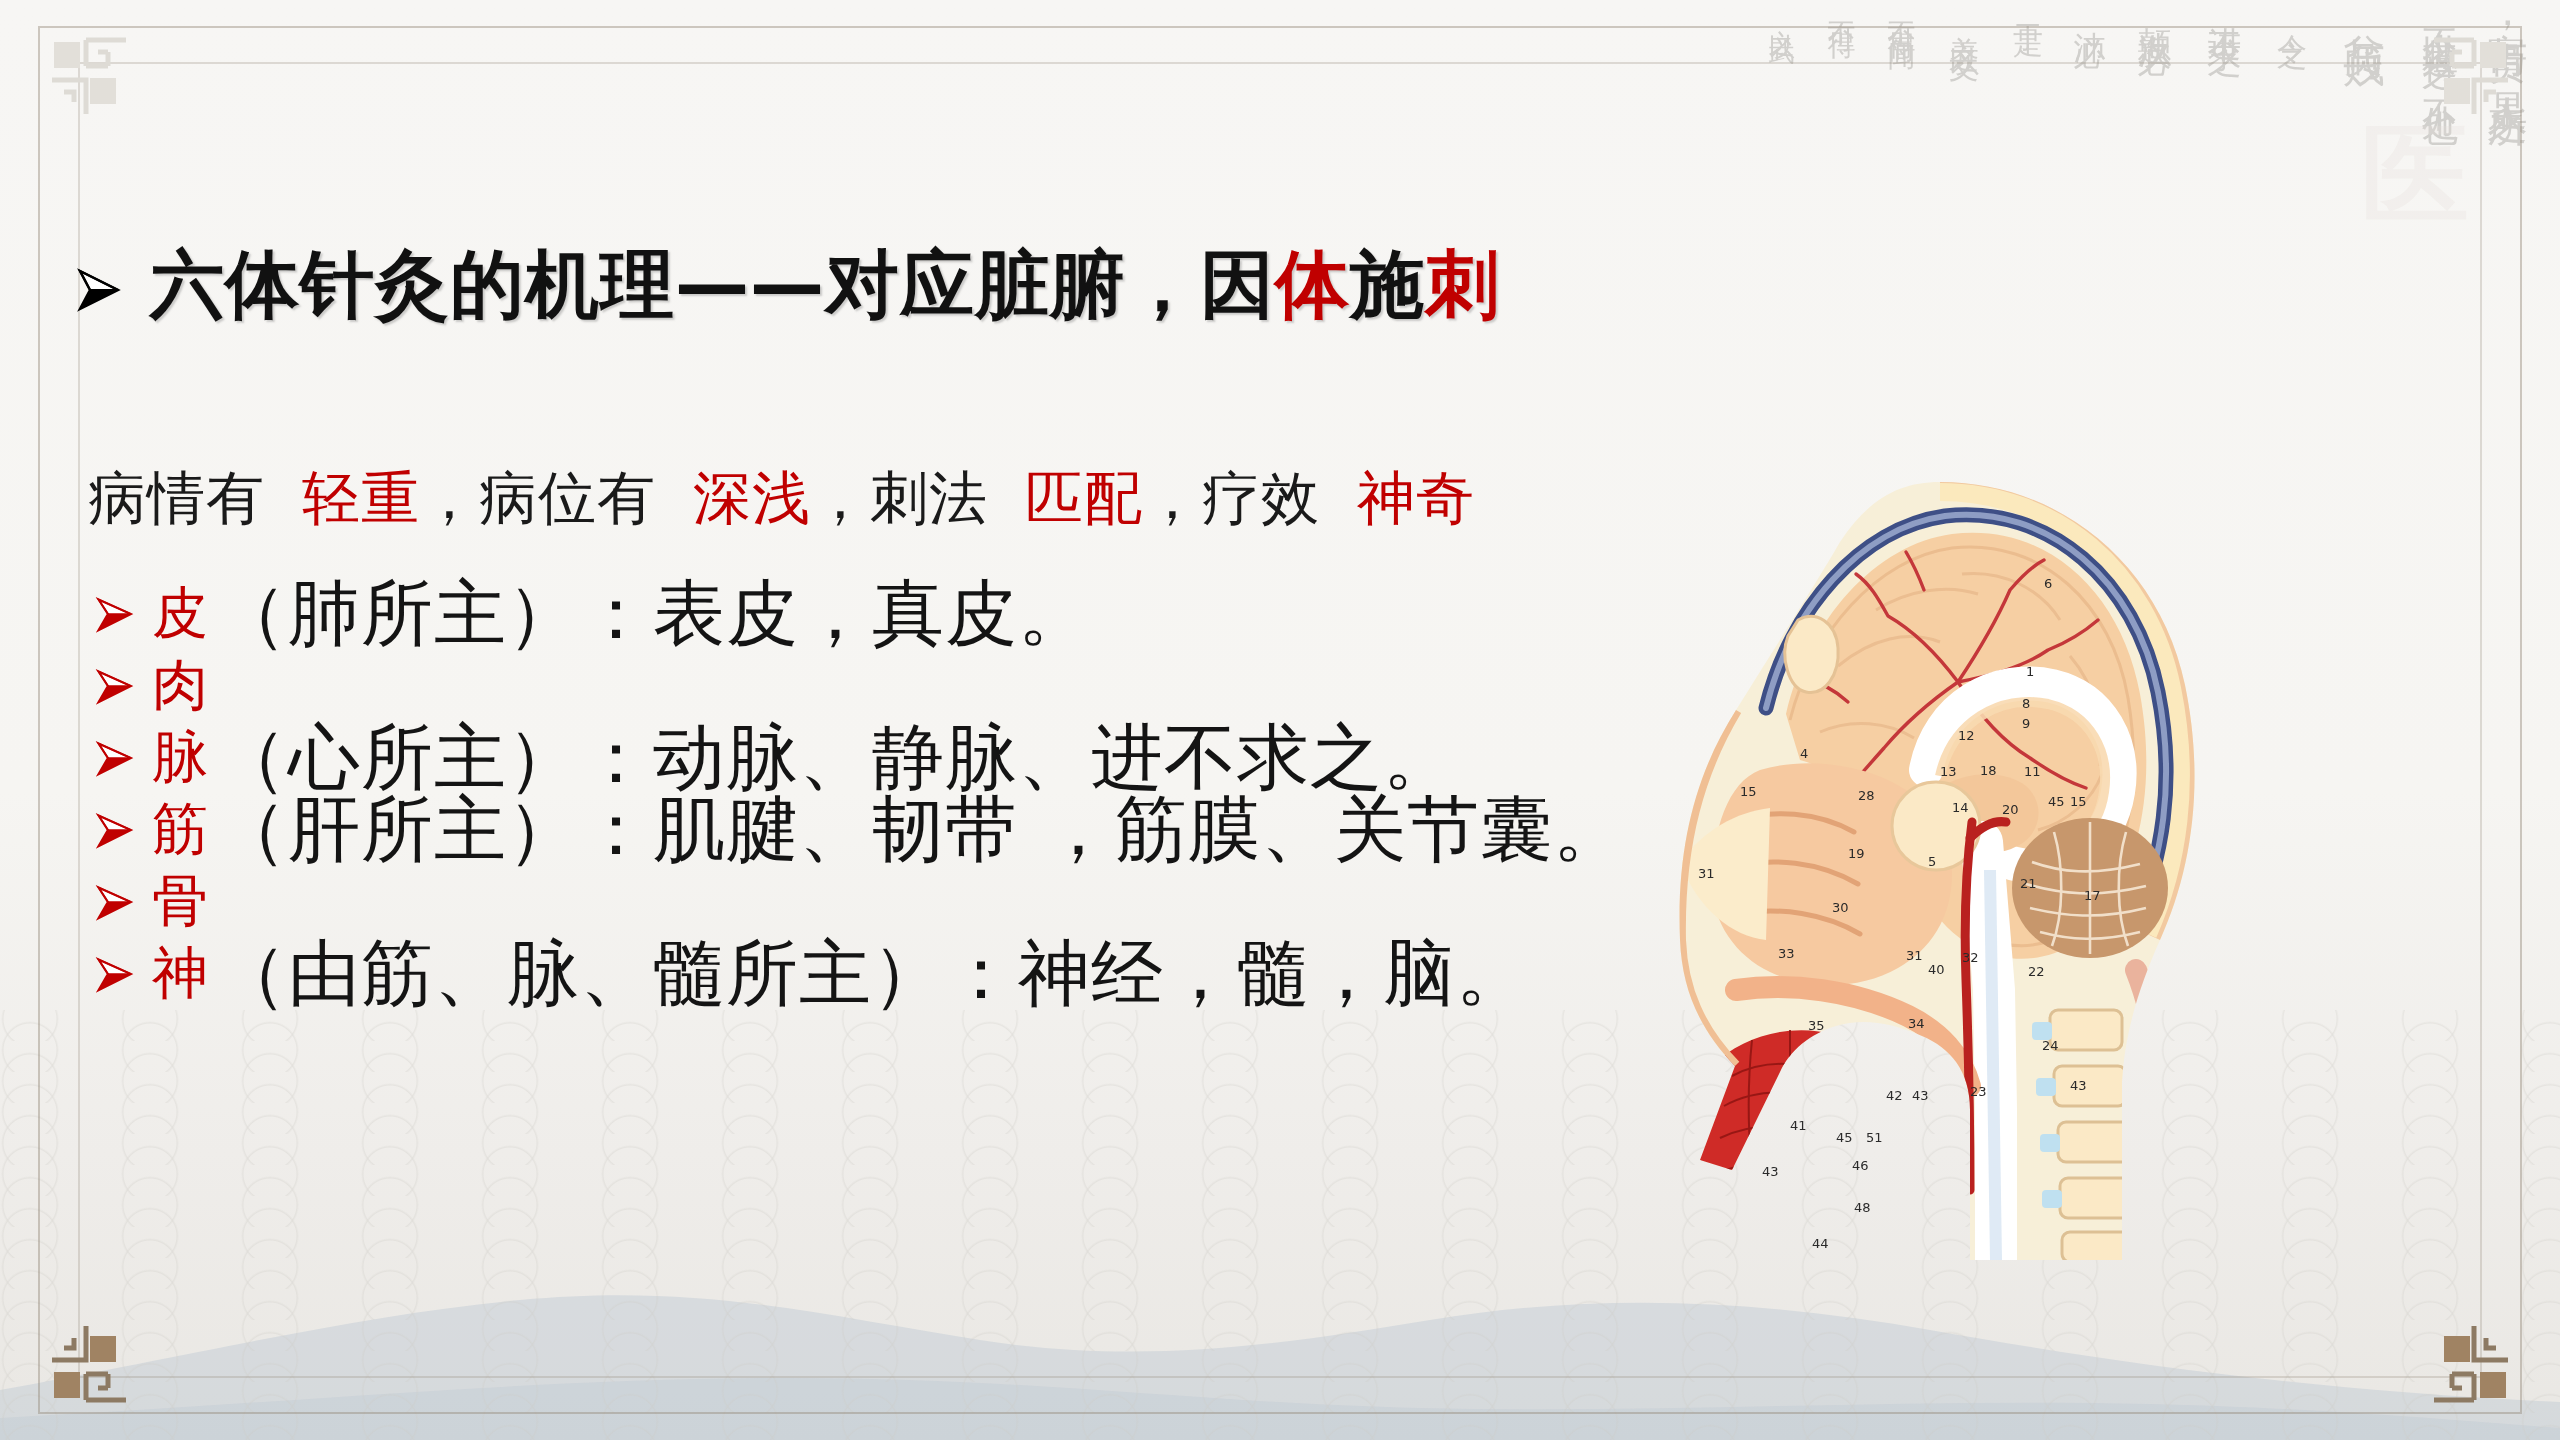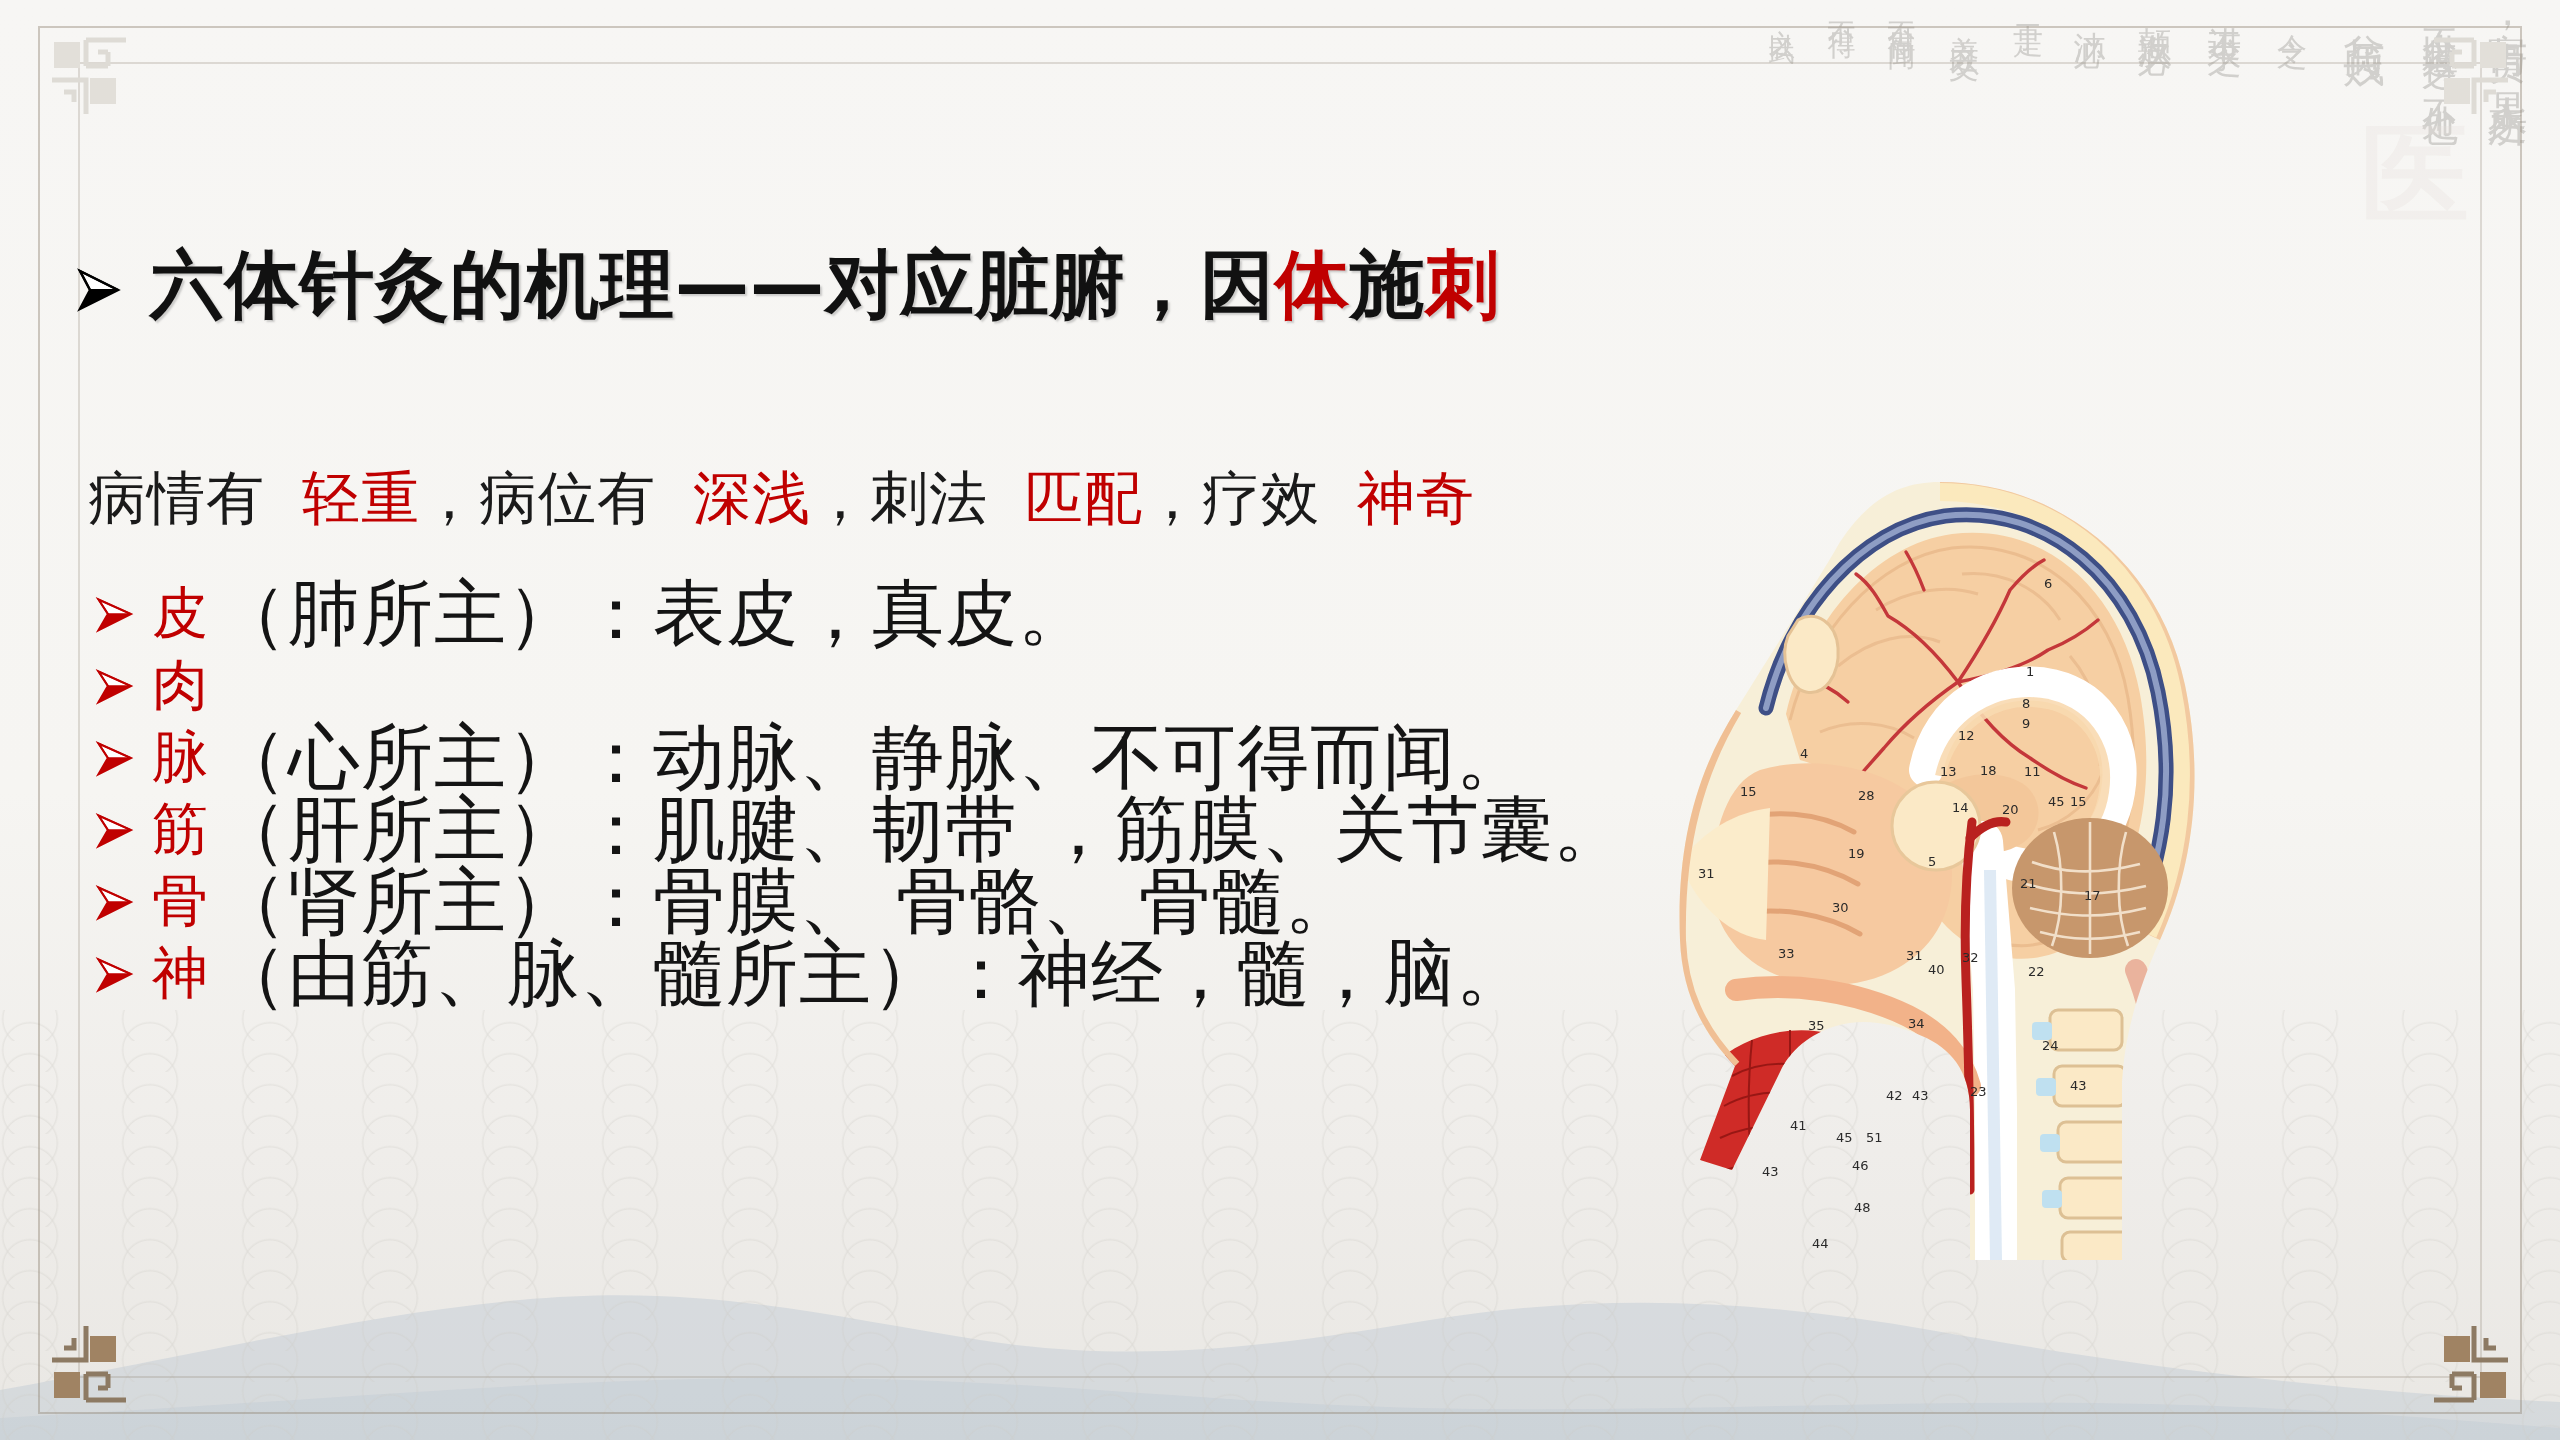--- a/index.html
+++ b/index.html
@@ -226,21 +226,21 @@
 
     <div class="row">
       <span class="bullet">
         <svg width="46" height="46" viewBox="0 0 54 54">
           <path d="M10 10 L48 27 L10 46 L21 27 Z" fill="#c00000"></path>
           <path d="M10 10 L48 27 L21 27 Z" fill="#ffffff" stroke="#c00000" stroke-width="2"></path>
           <path d="M10 10 L48 27 L10 46 L21 27 Z" fill="none" stroke="#c00000" stroke-width="2.5"></path>
         </svg>
       </span>
       <span class="organ">脉</span>
-      <span class="rest">（心所主）：动脉、静脉、不可得而闻。</span>
+      <span class="rest">（心所主）：动脉、静脉、进不求之。</span>
     </div>
 
     <div class="row">
       <span class="bullet">
         <svg width="46" height="46" viewBox="0 0 54 54">
           <path d="M10 10 L48 27 L10 46 L21 27 Z" fill="#c00000"></path>
           <path d="M10 10 L48 27 L21 27 Z" fill="#ffffff" stroke="#c00000" stroke-width="2"></path>
           <path d="M10 10 L48 27 L10 46 L21 27 Z" fill="none" stroke="#c00000" stroke-width="2.5"></path>
         </svg>
       </span>
@@ -250,21 +250,20 @@
 
     <div class="row">
       <span class="bullet">
         <svg width="46" height="46" viewBox="0 0 54 54">
           <path d="M10 10 L48 27 L10 46 L21 27 Z" fill="#c00000"></path>
           <path d="M10 10 L48 27 L21 27 Z" fill="#ffffff" stroke="#c00000" stroke-width="2"></path>
           <path d="M10 10 L48 27 L10 46 L21 27 Z" fill="none" stroke="#c00000" stroke-width="2.5"></path>
         </svg>
       </span>
       <span class="organ">骨</span>
-      <span class="rest">（肾所主）：骨膜、 骨骼、 骨髓。</span>
     </div>
 
     <div class="row">
       <span class="bullet">
         <svg width="46" height="46" viewBox="0 0 54 54">
           <path d="M10 10 L48 27 L10 46 L21 27 Z" fill="#c00000"></path>
           <path d="M10 10 L48 27 L21 27 Z" fill="#ffffff" stroke="#c00000" stroke-width="2"></path>
           <path d="M10 10 L48 27 L10 46 L21 27 Z" fill="none" stroke="#c00000" stroke-width="2.5"></path>
         </svg>
       </span>

